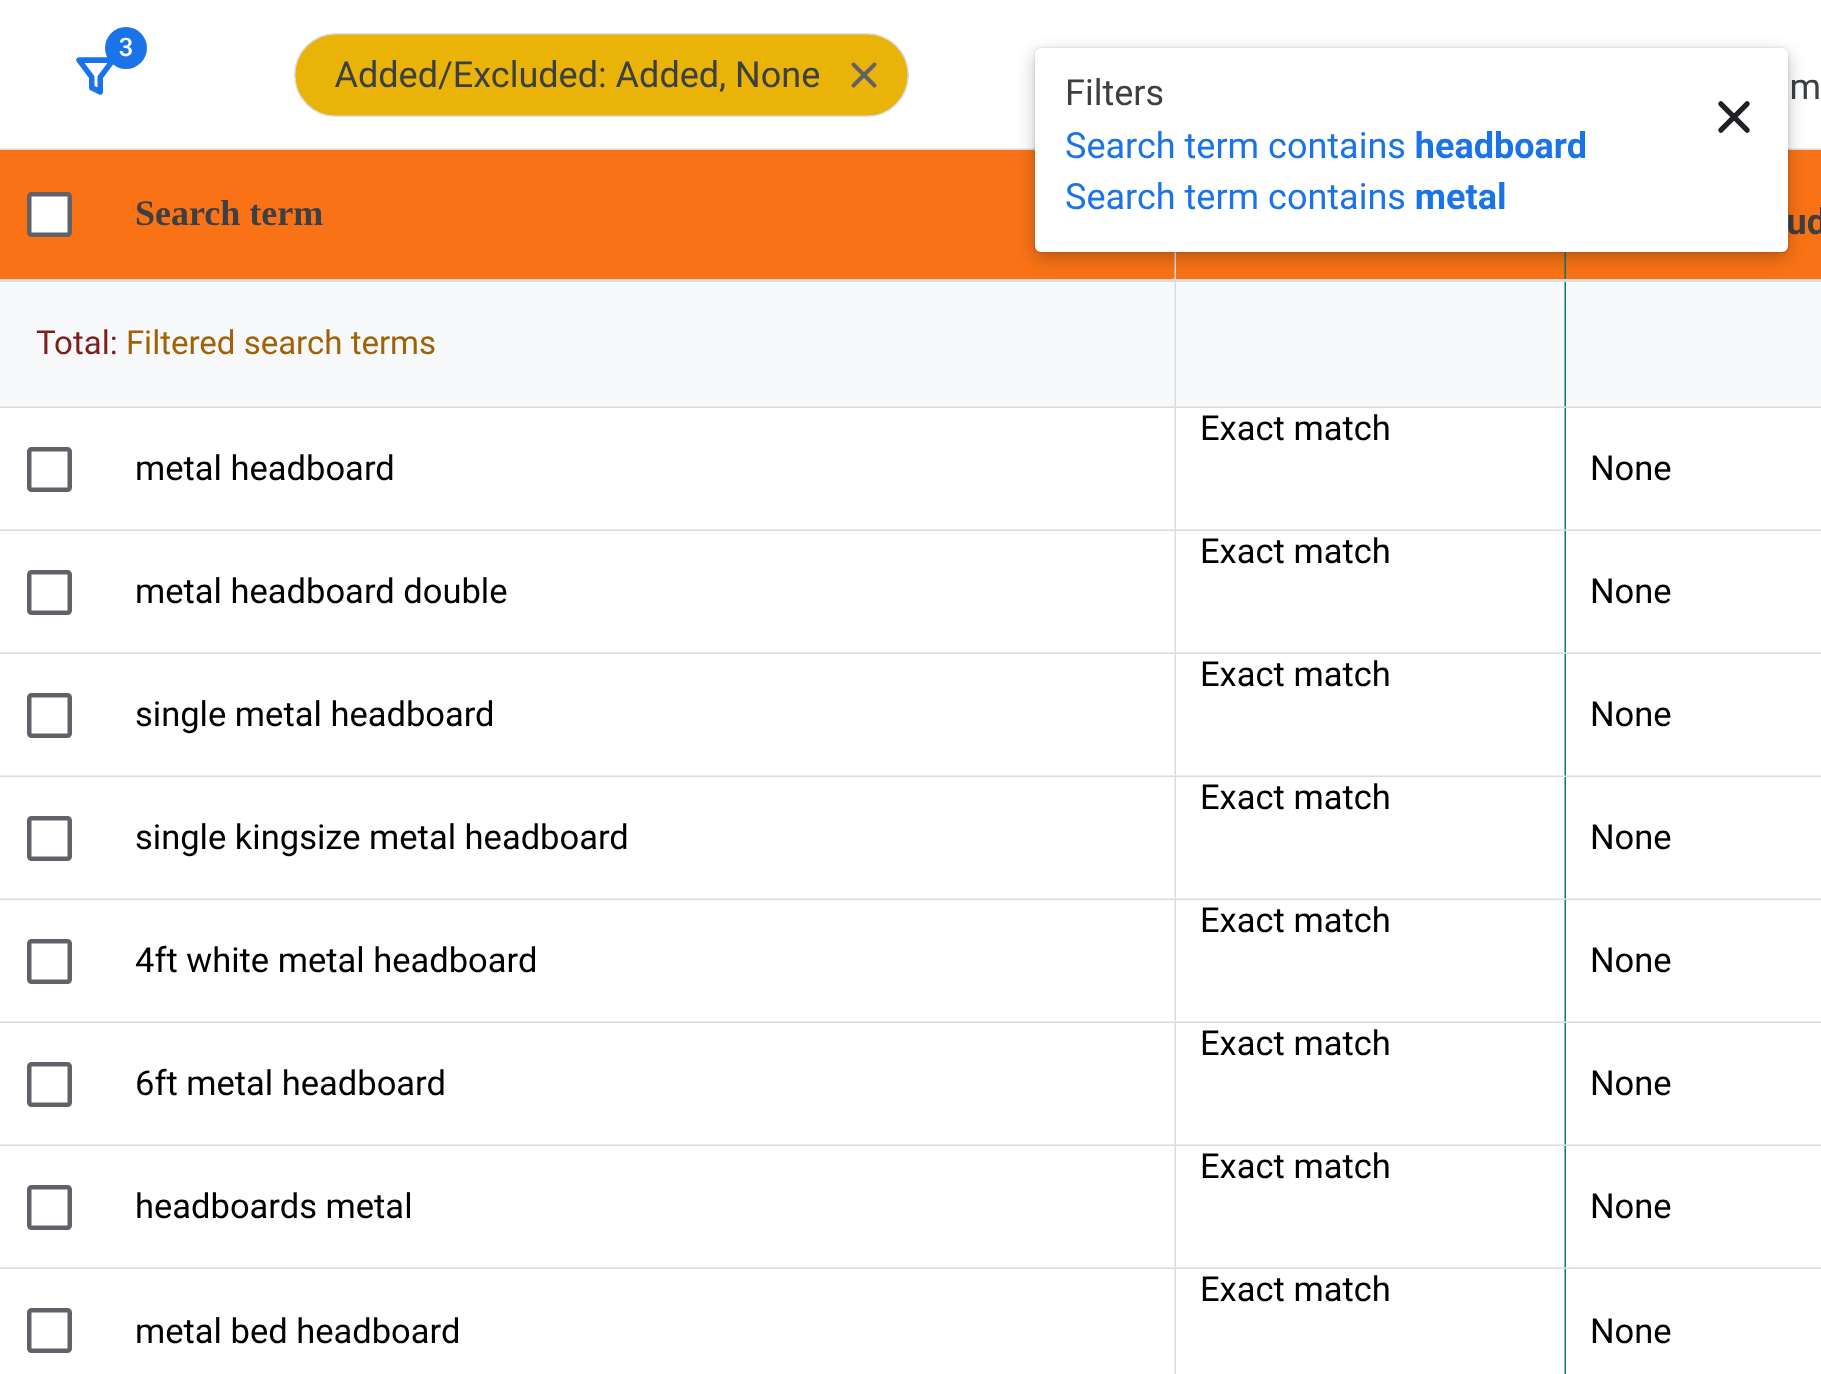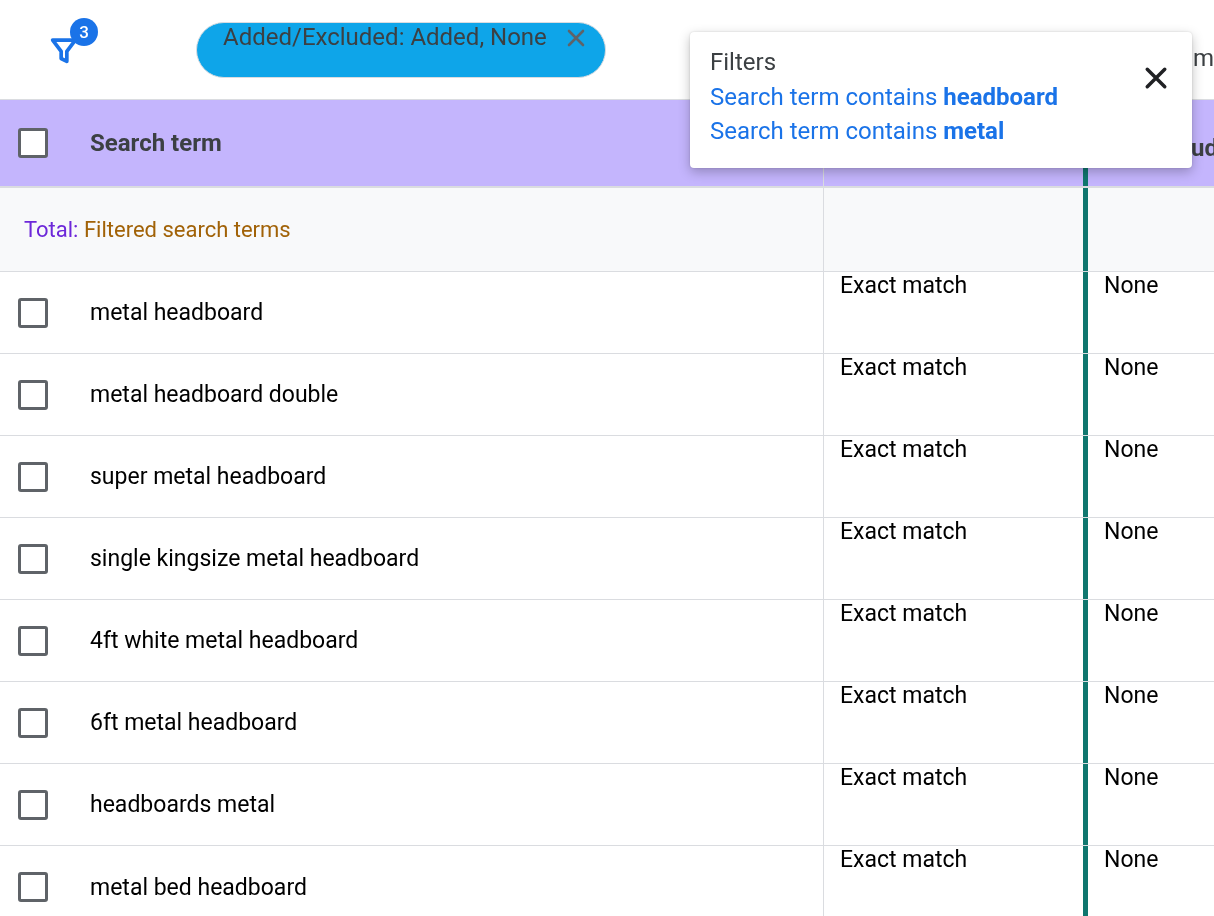--- a/index.html
+++ b/index.html
@@ -44,43 +44,45 @@
     display: flex;
     align-items: center;
     justify-content: center;
   }
   .chip {
     margin-left: 112px;
     height: 56px;
     border: 1px solid #dadce0;
     border-radius: 28px;
     display: flex;
+    align-items: center;
     padding: 0 14px 0 26px;
     gap: 14px;
-    background: #0ea5e9;
+    background: #eab308;
   }
   .chip-label {
     color: #3c4043;
     font-size: 24px;
   }
   .chip-close {
     width: 30px;
     height: 30px;
     display: flex;
     align-items: center;
     justify-content: center;
     color: #5f6368;
   }
   .chip-close svg { display:block; }
   .head-row {
     height: 88px;
     border-bottom: 2px solid #dadce0;
     display: flex;
     align-items: center;
-    background: #c4b5fd;
+    background: #f97316;
+    font-family: Liberation Serif, serif;
   }
   .col-check {
     width: 90px;
     display: flex;
     align-items: center;
     justify-content: flex-start;
     padding-left: 18px;
   }
   .checkbox {
     width: 30px;
@@ -94,42 +96,43 @@
     padding-right: 20px;
   }
   .col-match {
     width: 260px;
     border-left: 1px solid #dadce0;
     padding-left: 16px;
     height: 100%;
     display: flex;
   }
   .col-excl {
-    width: 131px;
-    border-left: 5px solid #0f766e;
+    width: 171px;
+    border-left: 1px solid #0f766e;
     padding-left: 16px;
     height: 100%;
     display: flex;
+    align-items: center;
   }
   .head-label {
     font-weight: 700;
     color: #3c4043;
     font-size: 24px;
   }
   .total-row {
     height: 84px;
     background: #f8f9fa;
     border-bottom: 1px solid #dadce0;
     display: flex;
     align-items: center;
   }
   .total-row .col-term {
     padding-left: 24px;
   }
-  .total-label-1 { color:#6d28d9; }
+  .total-label-1 { color:#7f1d1d; }
   .total-label-2 { color:#a16207; }
   .data-row {
     height: 82px;
     border-bottom: 1px solid #dadce0;
     display: flex;
     align-items: center;
     background: #fff;
   }
   .data-row:last-child { border-bottom: none; }
   .data-text { color: #000000; font-size: 23px; }
@@ -252,21 +255,21 @@
           <span class="data-text">Exact match</span>
         </div>
         <div class="col-excl">
           <span class="data-text">None</span>
         </div>
       </div>
       <div class="data-row">
         <div class="col-check">
           <div class="checkbox"></div>
         </div>
-        <div class="col-term"><span class="data-text">super metal headboard</span></div>
+        <div class="col-term"><span class="data-text">single metal headboard</span></div>
         <div class="col-match">
           <span class="data-text">Exact match</span>
         </div>
         <div class="col-excl">
           <span class="data-text">None</span>
         </div>
       </div>
       <div class="data-row">
         <div class="col-check">
           <div class="checkbox"></div>

